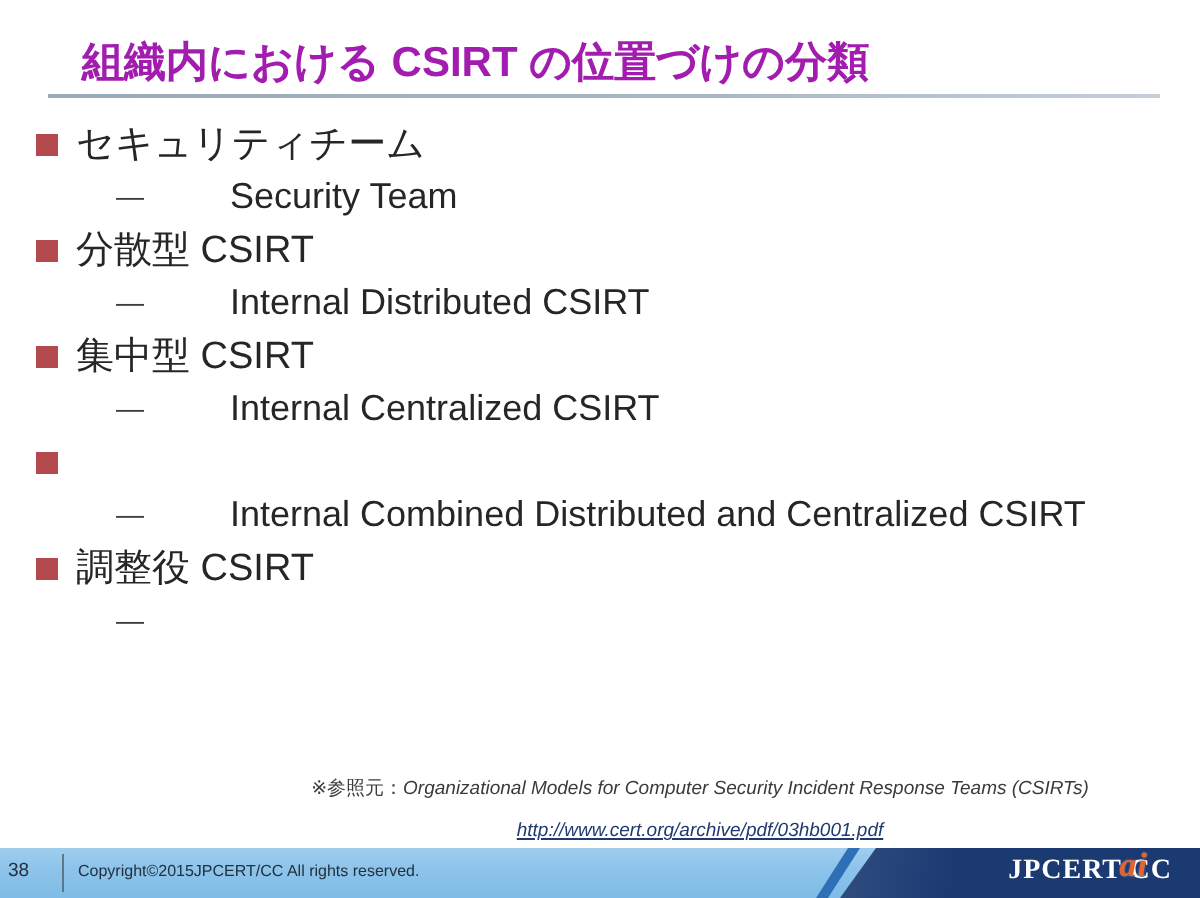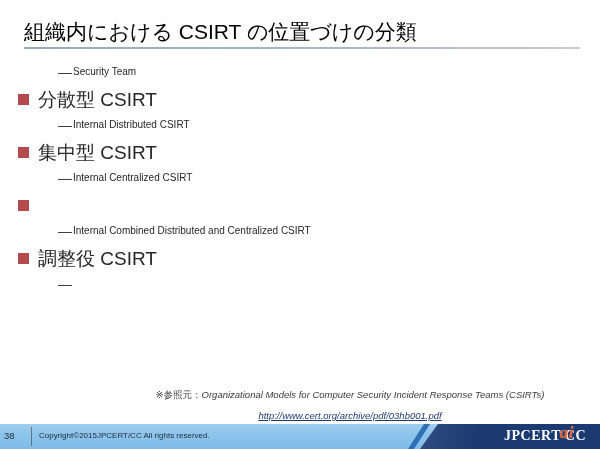--- a/index.html
+++ b/index.html
@@ -20,25 +20,26 @@
 
   
   .title-wrap {
     position: absolute;
     left: 24px;
     top: 20px;
     width: 556px;
   }
   .slide-title {
     font-size: 21px;
-    font-weight: normal;
-    color: #000000;
+    font-weight: bold;
+    color: #a21caf;
     letter-spacing: 0px;
     white-space: nowrap;
     line-height: 1.15;
+    margin-left: 17px;
   }
   .title-rule {
     margin-top: 3px;
     height: 2px;
     width: 556px;
     background: linear-gradient(to right, #9aa9b8 0%, #aab7c4 60%, #c6cfd8 100%);
   }
 
   
   .body-list {
@@ -75,24 +76,25 @@
     margin-left: 40px;
     height: 24px;
   }
   .dash {
     font-size: 14px;
     color: #3f3f3f;
     line-height: 24px;
     margin-right: 1px;
   }
   .level2-text {
-    font-size: 10px;
+    font-size: 18px;
     color: #262626;
     line-height: 24px;
     white-space: nowrap;
+    margin-left: 42px;
   }
 
   
   .footnote {
     position: absolute;
     right: 20px;
     top: 388px;
     width: 460px;
     text-align: center;
     font-size: 9.5px;
@@ -207,20 +209,24 @@
 <div class="slide">
 
   <div class="title-wrap">
     <div class="slide-title">組織内における CSIRT の位置づけの分類</div>
     <div class="title-rule"></div>
   </div>
 
   <div class="body-list">
 
     <div class="group">
+      <div class="level1">
+        <div class="bullet-sq"></div>
+        <div class="level1-text">セキュリティチーム</div>
+      </div>
       <div class="level2">
         <div class="dash">—</div>
         <div class="level2-text">Security Team</div>
       </div>
     </div>
 
     <div class="group">
       <div class="level1">
         <div class="bullet-sq"></div>
         <div class="level1-text">分散型 CSIRT</div>

